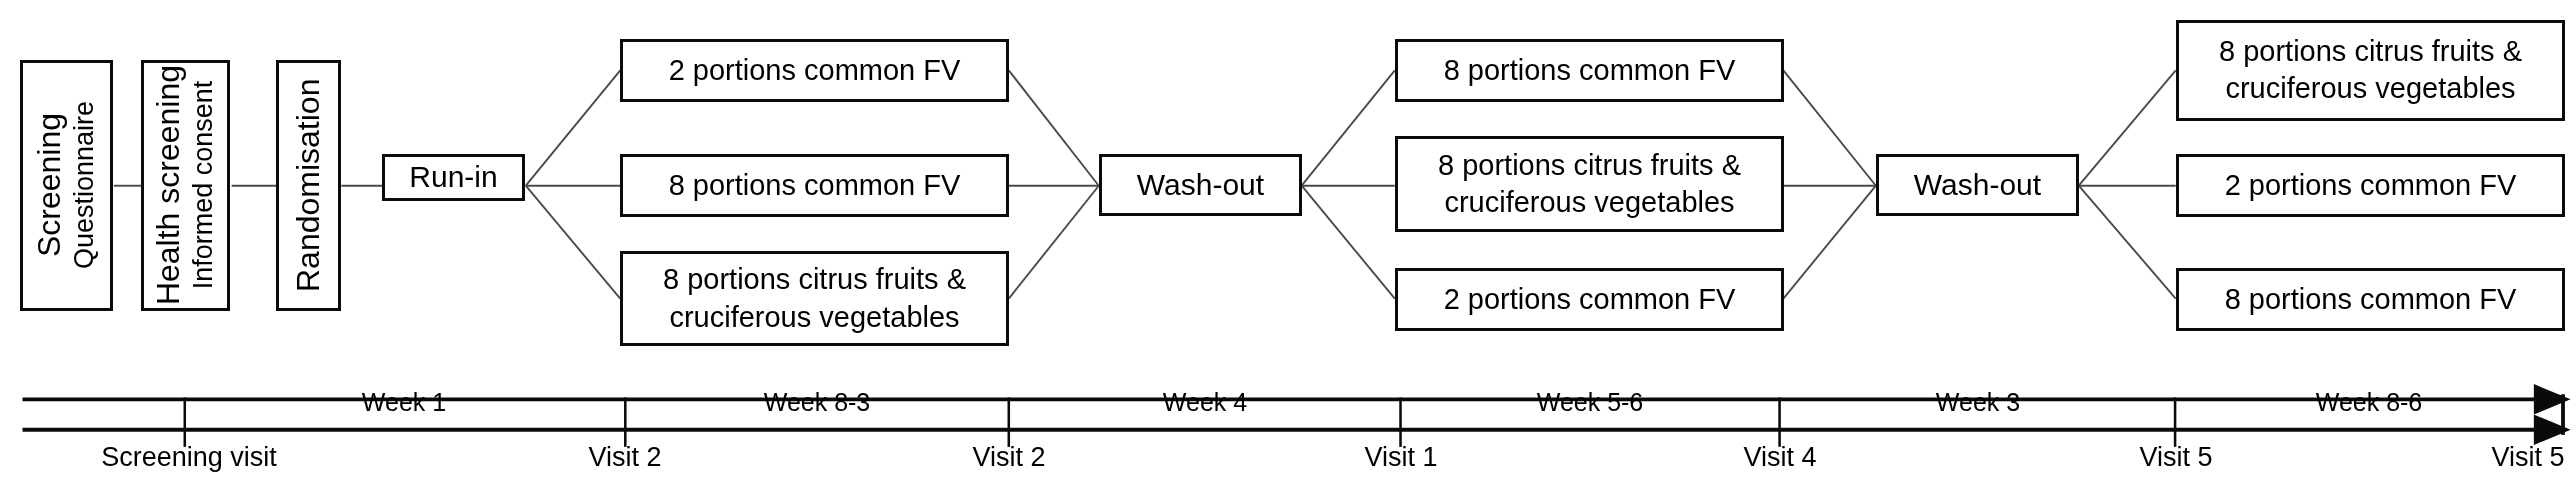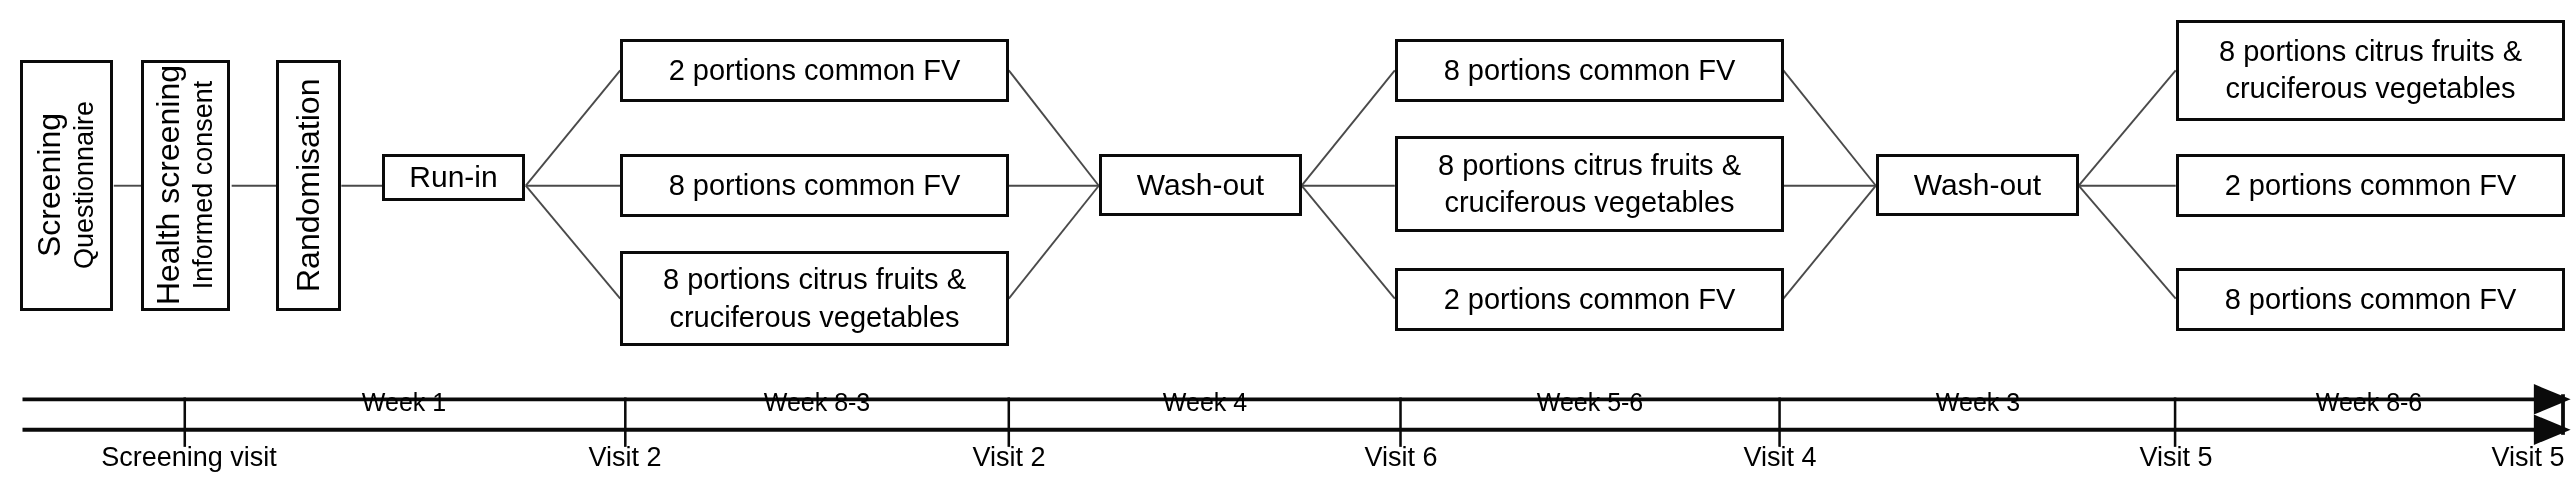--- a/index.html
+++ b/index.html
@@ -133,19 +133,19 @@
   <div class="week-label" style="left:404px">Week 1</div>
   <div class="week-label" style="left:817px">Week 8-3</div>
   <div class="week-label" style="left:1205px">Week 4</div>
   <div class="week-label" style="left:1590px">Week 5-6</div>
   <div class="week-label" style="left:1978px">Week 3</div>
   <div class="week-label" style="left:2369px">Week 8-6</div>
 
   <div class="visit-label" style="left:189px">Screening visit</div>
   <div class="visit-label" style="left:625px">Visit 2</div>
   <div class="visit-label" style="left:1009px">Visit 2</div>
-  <div class="visit-label" style="left:1401px">Visit 6</div>
+  <div class="visit-label" style="left:1401px">Visit 1</div>
   <div class="visit-label" style="left:1780px">Visit 4</div>
   <div class="visit-label" style="left:2176px">Visit 5</div>
   <div class="visit-label" style="left:2528px">Visit 5</div>
 
 </div>
 
 
 </body></html>

